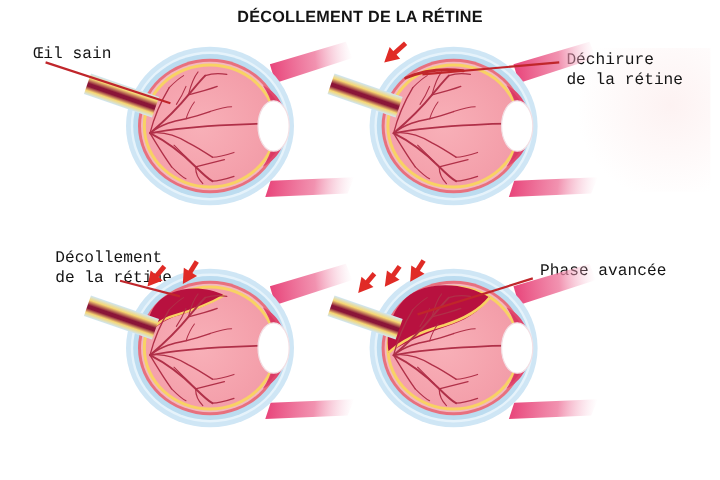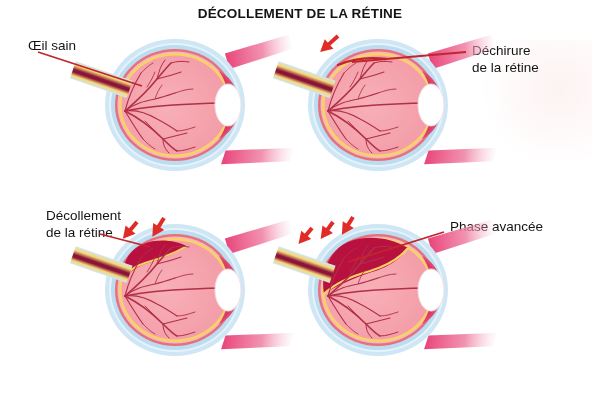--- a/index.html
+++ b/index.html
@@ -17,20 +17,21 @@
     background:radial-gradient(circle at 70% 40%, #fdf2f2 0%, #ffffff 75%);
     pointer-events:none;
   }
   .title{
     position:absolute;left:0;top:6px;width:600px;text-align:center;
     font-size:13.5px;font-weight:bold;letter-spacing:.2px;color:#141414;
   }
   .label{
     position:absolute;font-size:13.5px;color:#141414;line-height:1.25;
     white-space:pre-line;
+    font-family:Liberation Mono, monospace;
   }
   #label-sain{left:28px;top:38px;}
   #label-dechirure{left:472px;top:43px;}
   #label-decollement{left:14px;top:208px;margin-left:32px;}
   #label-avancee{left:450px;top:219px;}
   svg{position:absolute;left:0;top:0;}
 </style>
 </head>
 <body>
 

